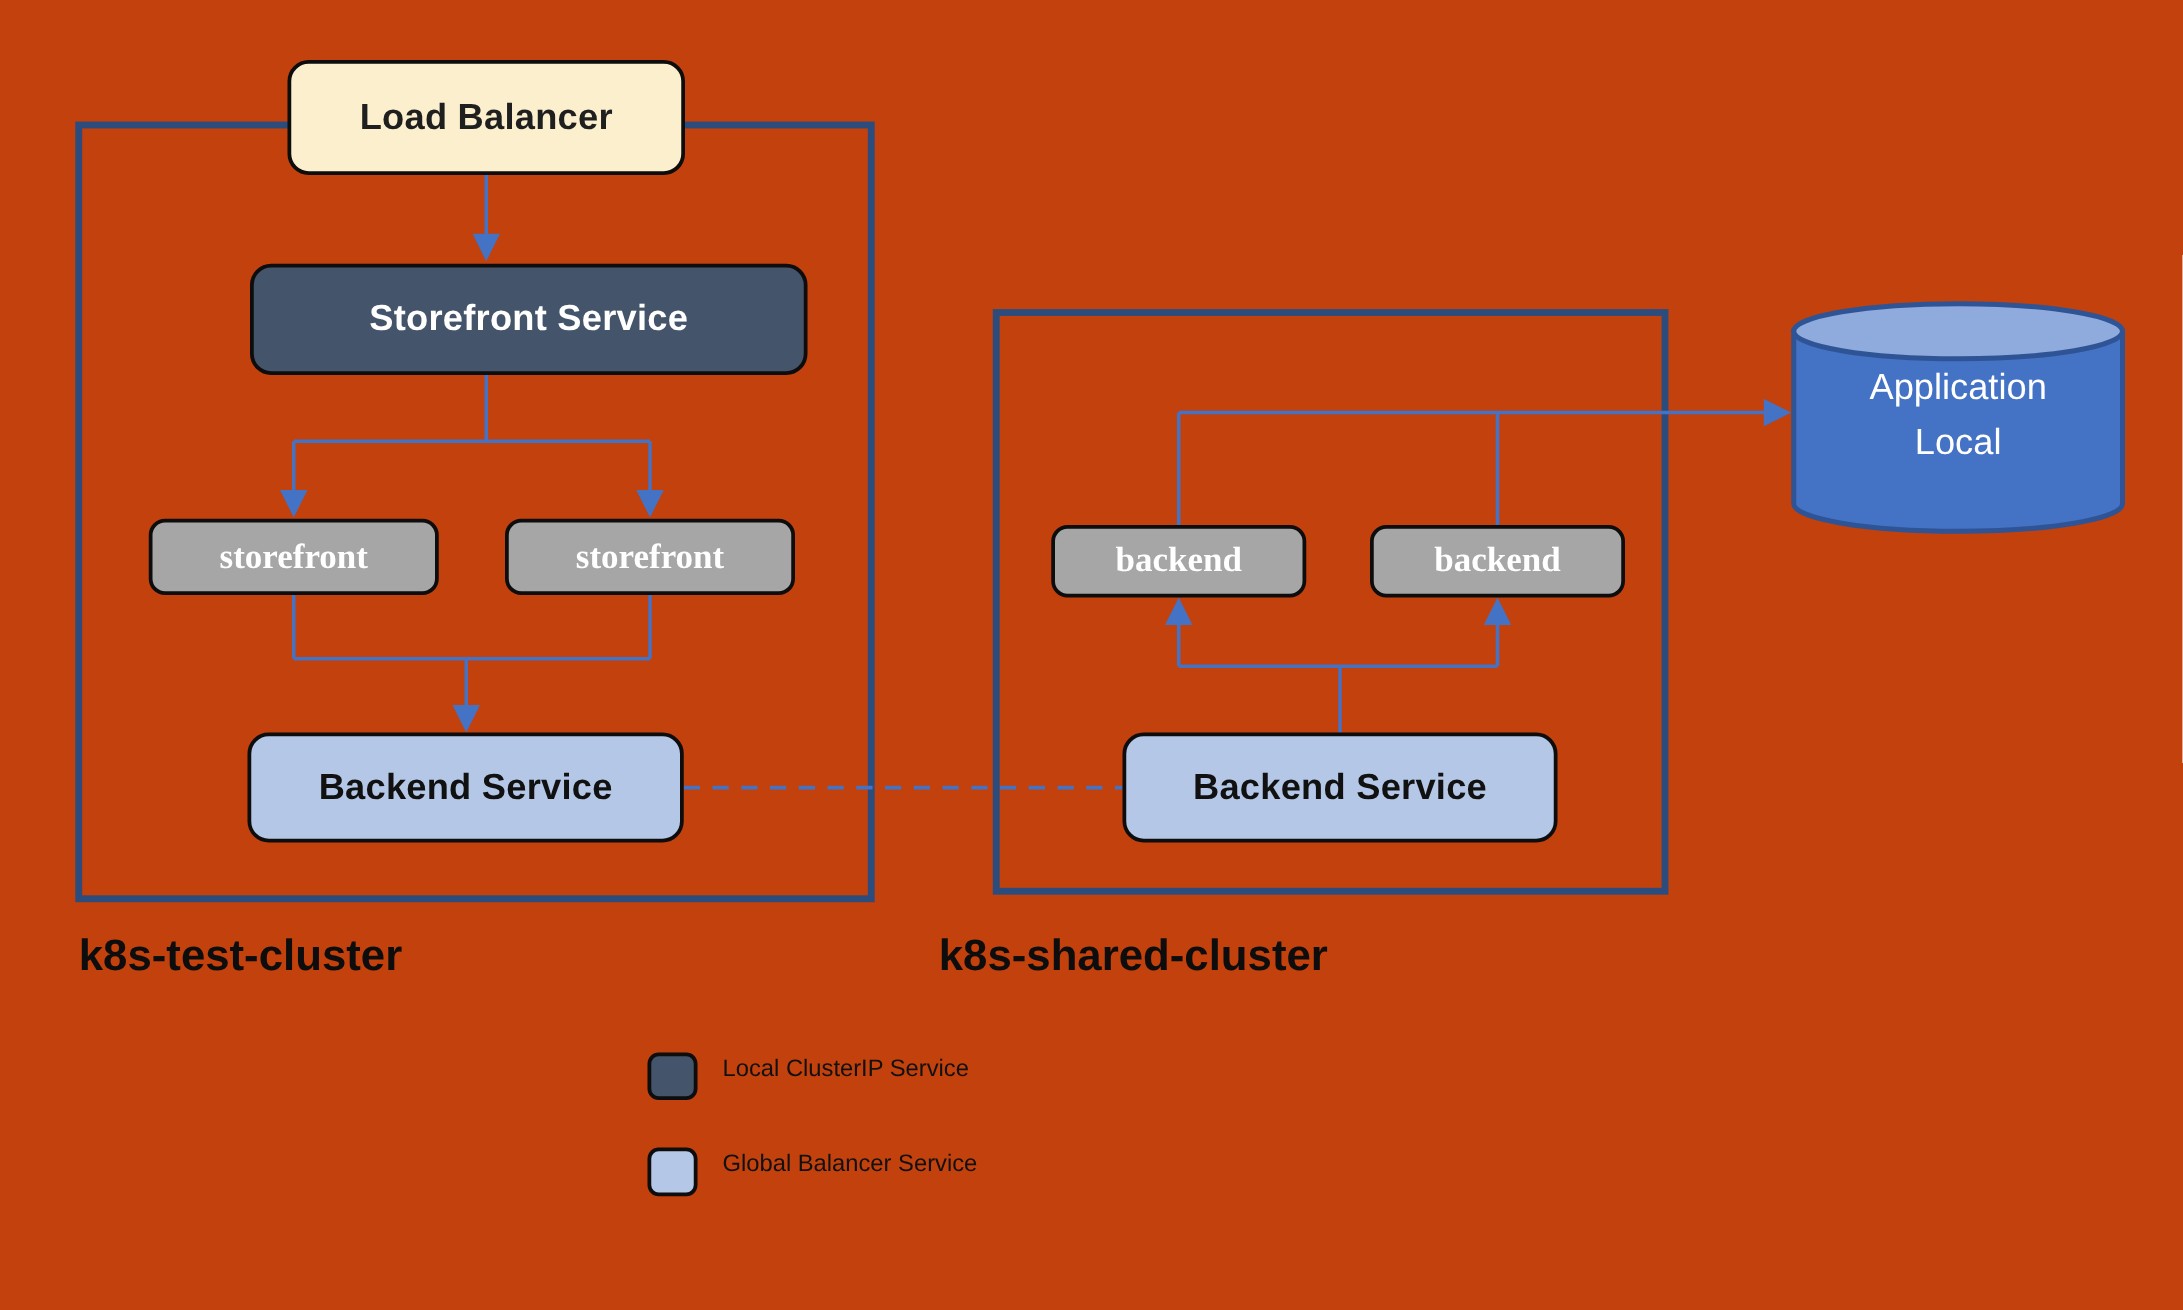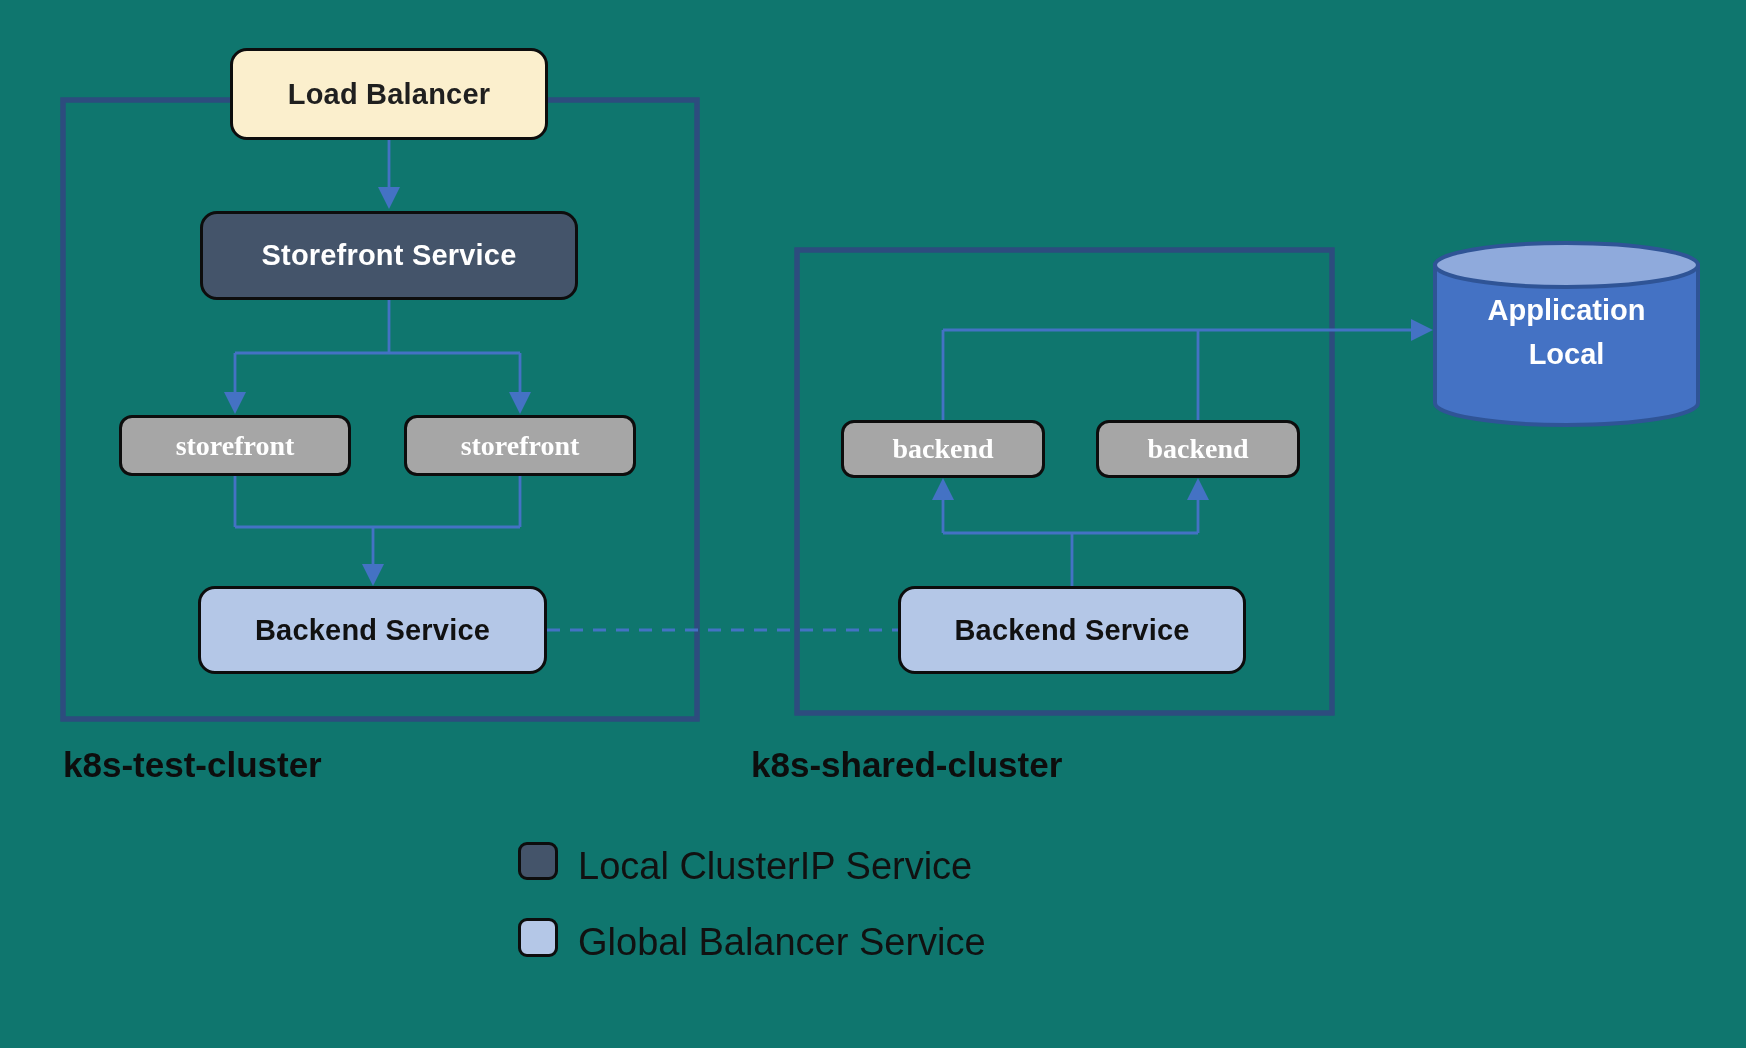--- a/index.html
+++ b/index.html
@@ -5,21 +5,21 @@
   html, body {
     margin: 0;
     padding: 0;
     background: #ffffff;
     font-family: "Liberation Sans", sans-serif;
   }
   .canvas {
     position: relative;
     width: 1746px;
     height: 1048px;
-    background: #0f766e;
+    background: #c2410c;
     overflow: hidden;
   }
   .layer {
     position: absolute;
     left: 0; top: 0;
   }
   .node {
     position: absolute;
     display: flex;
     align-items: center;
@@ -36,21 +36,21 @@
   }
   .pod {
     border-radius: 13px;
     background: #a6a6a6;
     color: #ffffff;
     font-size: 28px;
     font-weight: 600;
     font-family: Liberation Serif, serif;
   }
   .lb   { left: 230px; top: 48px;  width: 318px; height: 92px; background: #fbefcd; color: #1f1f1f; }
-  .ss   { left: 200px; top: 211px; width: 378px; height: 89px; background: #44546a; color: #ffffff; }
+  .ss   { left: 200px; top: 211px; width: 446px; height: 89px; background: #44546a; color: #ffffff; }
   .bs-l { left: 198px; top: 586px; width: 349px; height: 88px; background: #b4c7e7; color: #111111; }
   .bs-r { left: 898px; top: 586px; width: 348px; height: 88px; background: #b4c7e7; color: #111111; }
   .pod-sf1 { left: 119px;  top: 415px; width: 232px; height: 61px; }
   .pod-sf2 { left: 404px;  top: 415px; width: 232px; height: 61px; }
   .pod-be1 { left: 841px;  top: 420px; width: 204px; height: 58px; }
   .pod-be2 { left: 1096px; top: 420px; width: 204px; height: 58px; }
   .cluster-label {
     position: absolute;
     top: 745px;
     text-align: left;
@@ -59,37 +59,37 @@
     color: #0d0d0d;
   }
   .cluster-label.test   { left: 63px;  width: 634px; }
   .cluster-label.shared { left: 751px; width: 535px; }
   .db-label {
     position: absolute;
     left: 1435px; top: 288px; width: 263px;
     text-align: center;
     color: #ffffff;
     font-size: 29px;
-    font-weight: 700;
+    font-weight: 400;
     line-height: 44px;
   }
   .db-label span { display: block; }
   .legend-swatch {
     position: absolute;
     width: 40px;
     box-sizing: border-box;
     border: 3.5px solid #0d0d0d;
     border-radius: 9px;
   }
   .legend-swatch.local  { left: 518px; top: 842px; height: 38px; background: #44546a; }
   .legend-swatch.global { left: 518px; top: 918px; height: 39px; background: #b4c7e7; }
   .legend-text {
     position: absolute;
     left: 578px;
-    font-size: 38px;
+    font-size: 19px;
     color: #111111;
     white-space: nowrap;
   }
   .legend-text.local  { top: 845px; }
   .legend-text.global { top: 921px; }
 </style>
 </head>
 <body>
 
 <div class="canvas">

